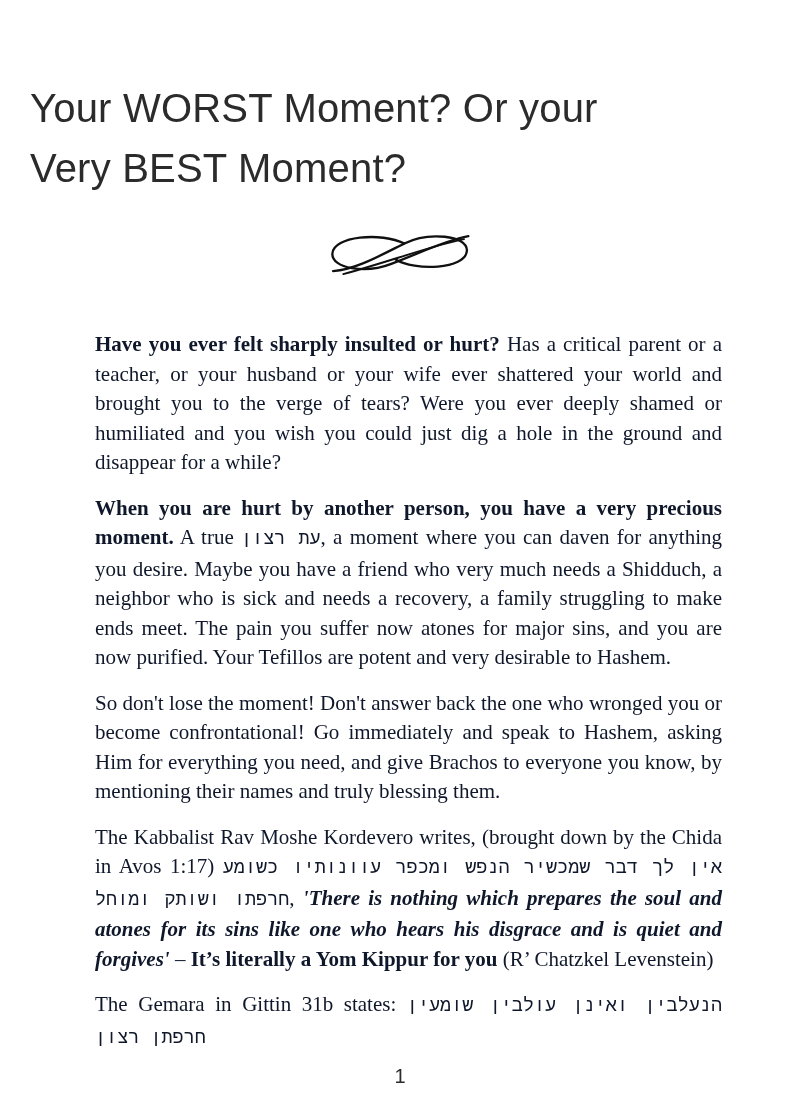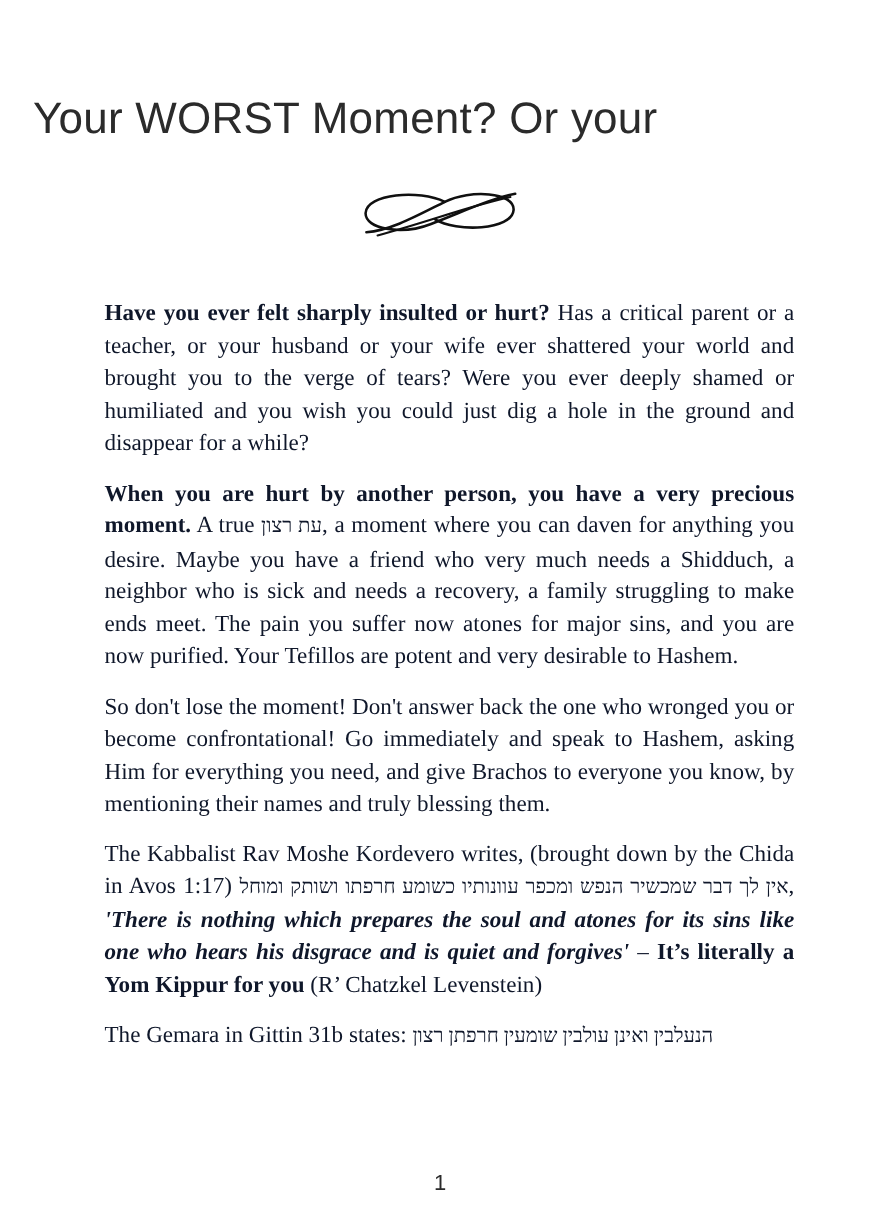--- a/index.html
+++ b/index.html
@@ -31,21 +31,21 @@
     padding: 0 78px 0 95px;
     font-family: "Liberation Serif", serif;
     font-size: 21px;
     line-height: 29.5px;
     color: #0f172a;
     text-align: justify;
   }
   .content p { margin: 16px 0; }
   .content p:first-child { margin-top: 0; }
   .he {
-    font-family: Liberation Serif, serif;
+    font-family: Liberation Mono, monospace;
     font-size: 0.88em;
   }
   .footer {
     position: absolute;
     bottom: 12px;
     left: 0;
     width: 100%;
     text-align: center;
     font-family: "Liberation Sans", sans-serif;
     font-size: 20px;
@@ -54,20 +54,21 @@
   b { font-weight: bold; }
   i { font-style: italic; font-weight: bold; }
 </style>
 </head>
 <body>
 
 <div class="page">
 
   <div class="title">
     <div>Your WORST Moment? Or your</div>
+    <div>Very BEST Moment?</div>
   </div>
 
   <div class="flourish-wrap">
     <svg width="160" height="51" viewBox="0 0 220 70" fill="none" xmlns="http://www.w3.org/2000/svg">
       <path d="M116,24 C84,8 18,14 17,38 C16,58 62,66 98,52 C140,36 172,20 204,14" stroke="#101010" stroke-width="3.2" stroke-linecap="round" fill="none"></path>
       <path d="M104,46 C130,62 200,60 202,34 C203,12 148,8 116,24 C80,42 48,60 18,62" stroke="#101010" stroke-width="3.2" stroke-linecap="round" fill="none"></path>
       <path d="M32,66 C92,50 150,28 198,18" stroke="#101010" stroke-width="2.6" stroke-linecap="round" fill="none"></path>
     </svg>
   </div>
 

